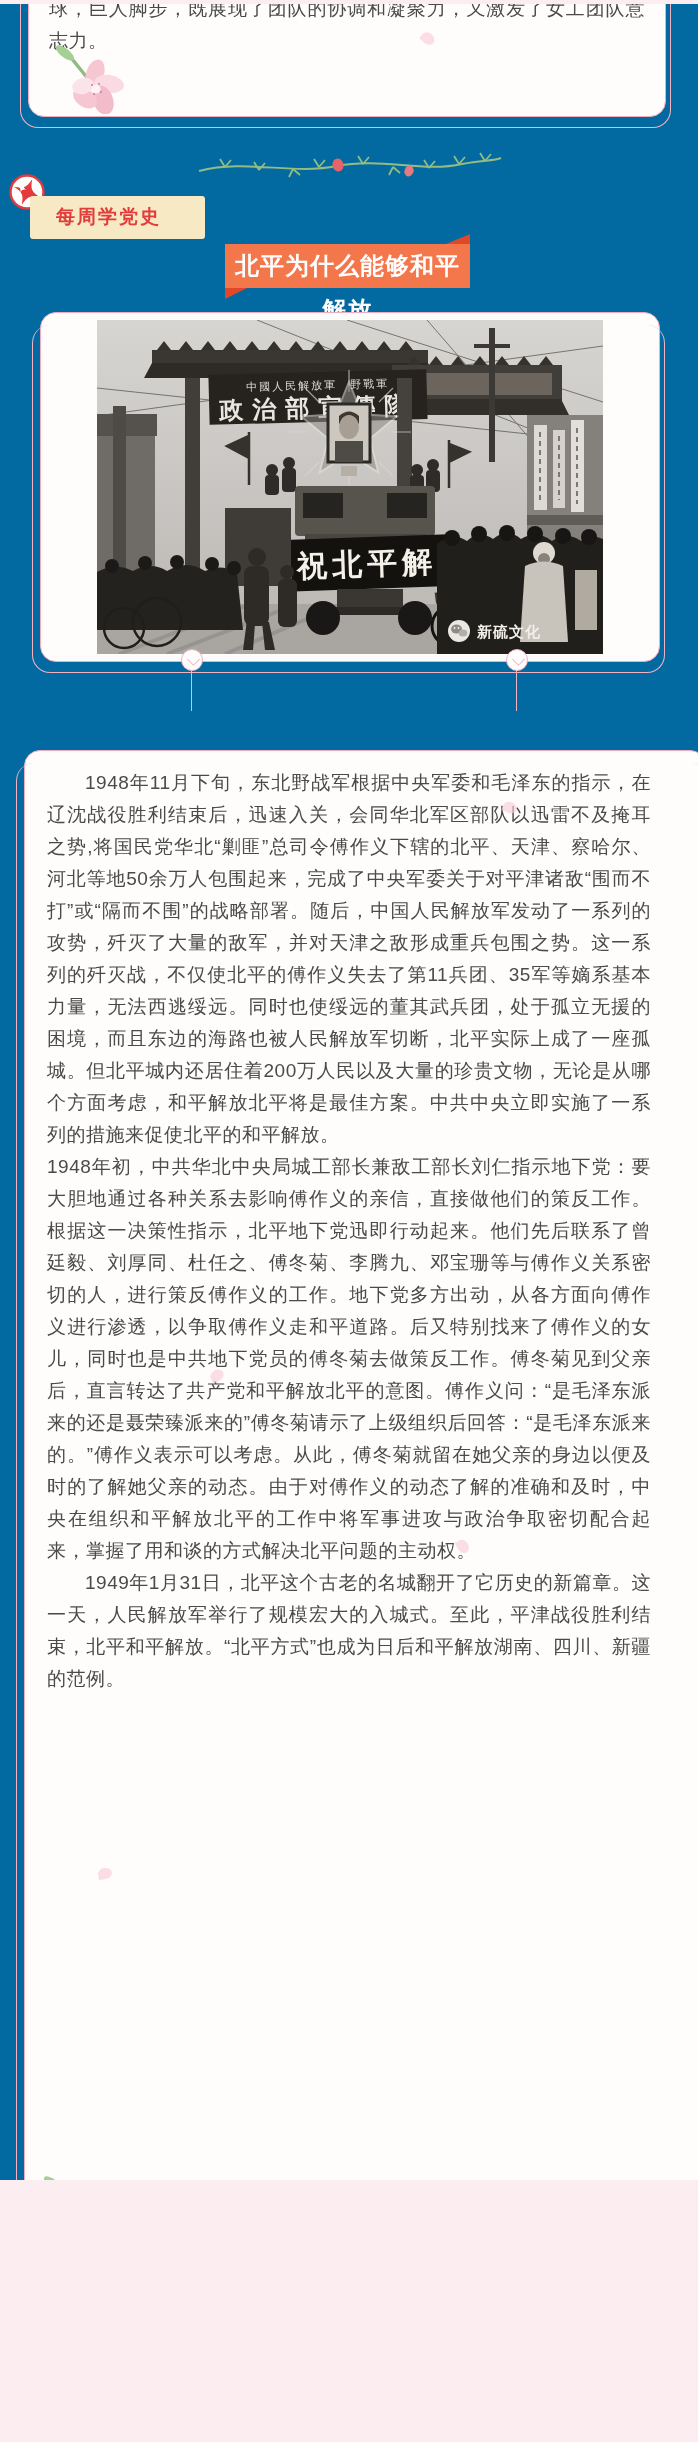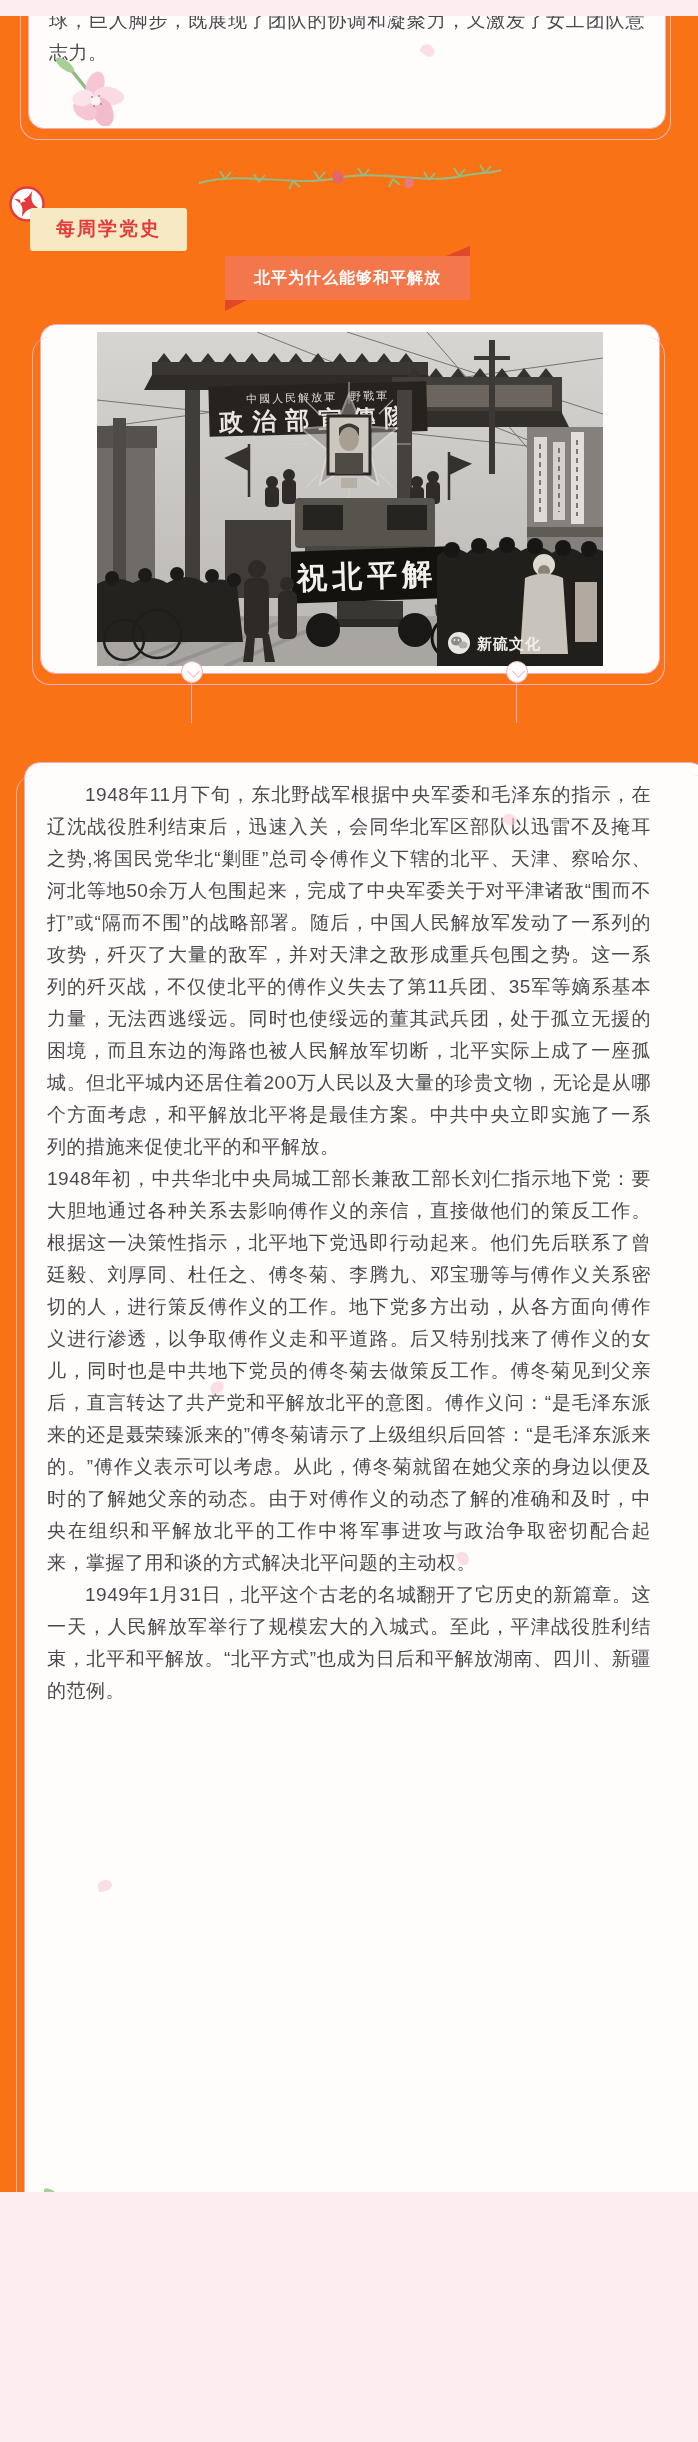--- a/index.html
+++ b/index.html
@@ -1,40 +1,40 @@
 <!DOCTYPE html>
 <html><head>
 <meta charset="utf-8">
 <style>
   html,body{margin:0;padding:0;}
   body{background:#fcedf0;font-family:"Liberation Sans","DejaVu Sans",sans-serif;}
-  .page{position:relative;width:698px;height:2176px;margin:16px auto;background:#f97316;overflow:hidden;}
+  .page{position:relative;width:698px;height:2176px;margin:4px auto;background:#0369a1;overflow:hidden;}
 
   
   .card{position:absolute;background:#fffcfc;border:1px solid #f0abbc;border-radius:16px;}
   .card::after{content:"";position:absolute;left:-9px;right:-6px;top:12px;bottom:-12px;
     border:1px solid #f2b2c2;border-top:none;border-radius:18px;pointer-events:none;}
 
   .card1{left:28px;top:-80px;width:636px;height:191px;}
   .card1 .body-text{position:absolute;left:20px;top:68px;width:596px;margin:0;}
 
   .body-text{font-size:19px;line-height:32px;color:#4a4a4a;letter-spacing:.5px;
     text-align:justify;margin:0;}
 
   .corner-flower{position:absolute;}
   .cf1{left:22px;bottom:2px;}
   .cf2{left:14px;bottom:6px;}
 
   .vine{position:absolute;left:197px;top:146px;}
   .diamond-ic{position:absolute;left:8px;top:169px;}
   .badge{position:absolute;left:30px;top:192px;background:#f6e9c3;color:#e23c3c;
-    font-weight:bold;font-size:19px;letter-spacing:2px;padding:8px 26px 9px 26px;
+    font-weight:bold;font-size:19px;letter-spacing:2px;padding:8px 44px 9px 26px;
     border-radius:3px;}
   .ribbon{position:absolute;left:225px;top:240px;width:245px;height:44px;background:#f4764b;
-    color:#ffffff;font-weight:bold;font-size:16px;letter-spacing:1px;text-align:center;
+    color:#ffffff;font-weight:bold;font-size:24px;letter-spacing:1px;text-align:center;
     line-height:44px;}
   .ribbon::before{content:"";position:absolute;right:0;top:-10px;width:0;height:0;
     border-bottom:10px solid #e0482a;border-left:24px solid transparent;}
   .ribbon::after{content:"";position:absolute;left:0;bottom:-11px;width:0;height:0;
     border-top:11px solid #e0482a;border-right:22px solid transparent;}
 
   .cardPhoto{left:40px;top:308px;width:618px;height:348px;}
   .photo-svg{position:absolute;left:56px;top:7px;display:block;}
 
   .conn-circle{position:absolute;width:22px;height:22px;border-radius:50%;

